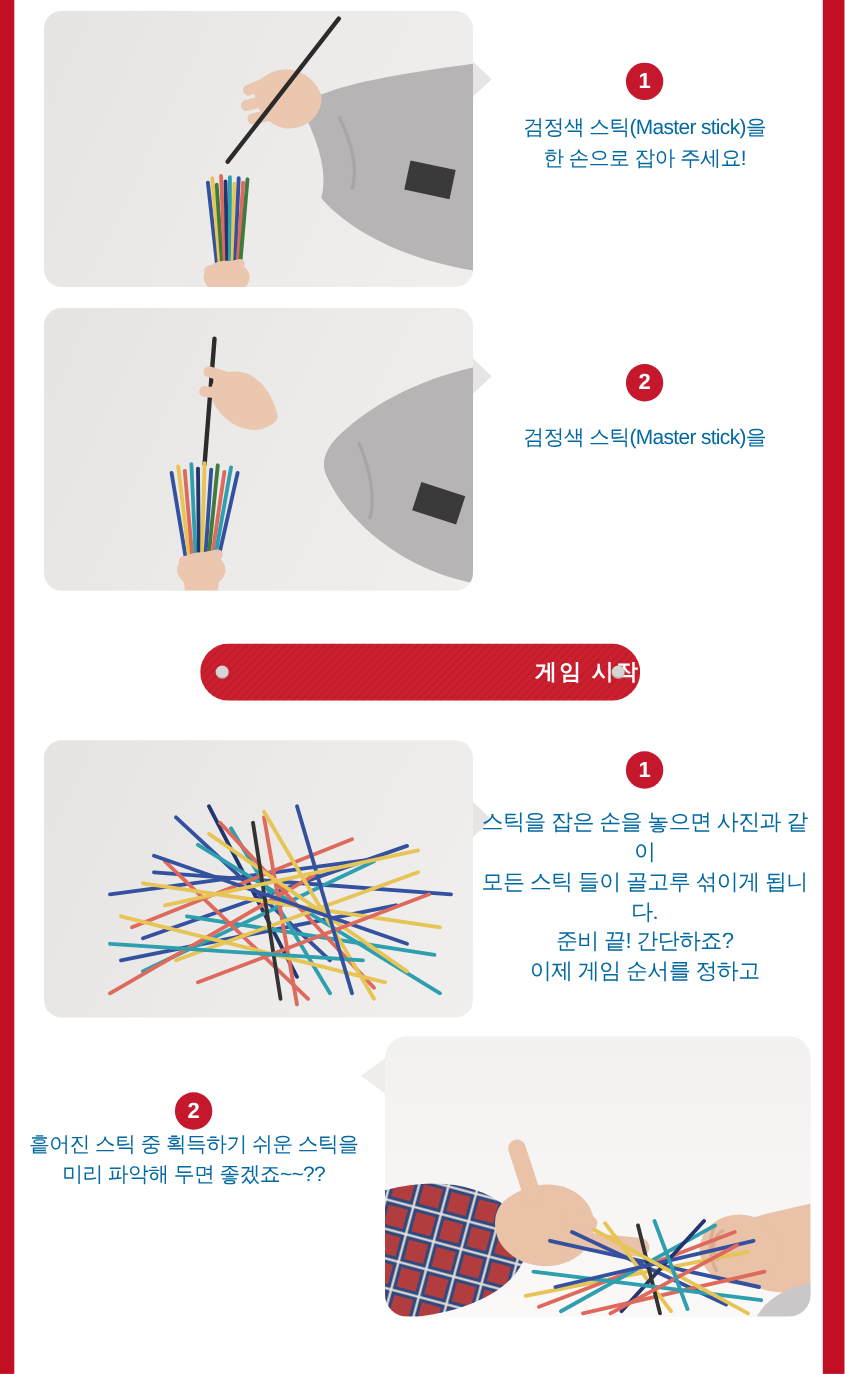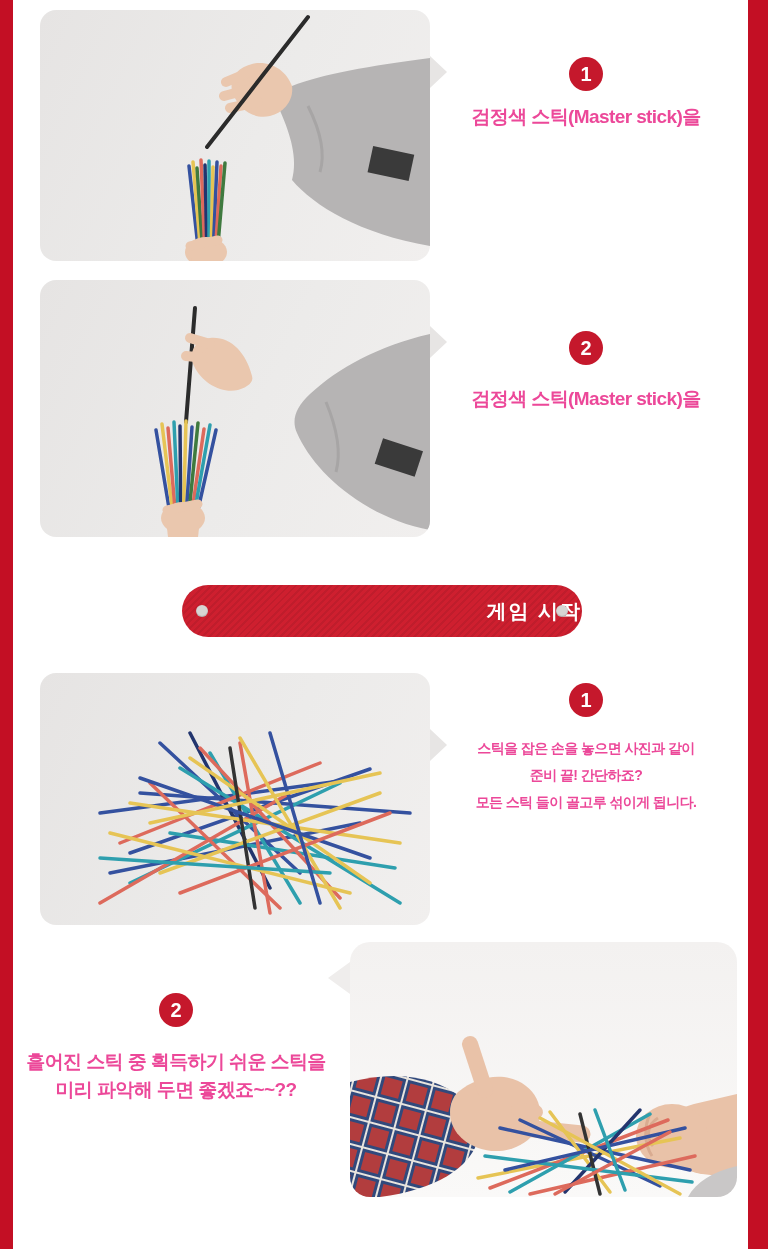--- a/index.html
+++ b/index.html
@@ -14,24 +14,24 @@
          background:linear-gradient(115deg,#e6e4e3 0%,#ecebea 55%,#f1efee 100%);}
   .photo svg{display:block;width:100%;height:100%;}
 
   .tail{position:absolute;width:0;height:0;}
   .tail.to-right{border-top:16px solid transparent;border-bottom:16px solid transparent;border-left:17px solid #e7e5e4;}
   .tail.to-left{border-top:16px solid transparent;border-bottom:16px solid transparent;border-right:22px solid #efedec;}
 
   .step{position:absolute;text-align:center;}
   .badge{width:34px;height:34px;margin:0 auto;border-radius:50%;background:#c5182c;
          color:#ffffff;font-weight:bold;font-size:20px;line-height:34px;text-align:center;}
-  .lines{color:#ec4899;font-weight:700;letter-spacing:-0.6px;}
+  .lines{color:#0369a1;font-weight:400;letter-spacing:-0.6px;}
   .lines.fs19{font-size:19px;line-height:28px;}
-  .lines.fs18{font-size:14px;line-height:27px;}
-  .g12{margin-top:12px;} .g18{margin-top:18px;} .g20{margin-top:20px;} .g21{margin-top:21px;}
+  .lines.fs18{font-size:20px;line-height:27px;}
+  .g12{margin-top:12px;} .g18{margin-top:18px;} .g20{margin-top:20px;} .g21{}
 
   .banner{position:absolute;left:182px;top:585px;width:400px;height:52px;border-radius:26px;
           background-color:#ce1f2f;
           background-image:repeating-linear-gradient(135deg,rgba(0,0,0,0.07) 0 2px,rgba(255,255,255,0) 2px 5px);}
   .banner-label{color:#ffffff;font-size:20px;font-weight:bold;text-align:right;line-height:52px;letter-spacing:2px;}
   .banner-dot{position:absolute;top:20px;width:12px;height:12px;border-radius:50%;background:#d7d5d3;
               box-shadow:inset 0 -1px 1px rgba(0,0,0,0.18);}
   .banner-dot.left{left:14px;} .banner-dot.right{right:14px;}
 </style>
 </head>
@@ -70,20 +70,21 @@
       <path d="M150,244 L182,244 L180,251 L152,251 Z" fill="#eac7ae"></path>
       <line x1="150" y1="236" x2="178" y2="230" stroke="#eac7ae" stroke-width="9" stroke-linecap="round"></line>
     </svg>
   </div>
   <div class="tail to-right" style="left:430px;top:56px;"></div>
 
   <div class="step" style="left:432px;top:57px;width:308px;">
     <div class="badge">1</div>
     <div class="lines fs19 g12">
       <div>검정색 스틱(Master stick)을</div>
+      <div>한 손으로 잡아 주세요!</div>
     </div>
   </div>
 
   <div class="photo" style="left:40px;top:280px;width:390px;height:257px;">
     <svg viewBox="0 0 390 257">
       <path d="M390,54 C338,66 298,88 270,114 C256,127 251,140 257,153 C268,178 292,206 330,228 C348,238 368,246 390,250 Z" fill="#b6b4b4"></path>
       <path d="M286,122 C296,146 302,170 296,192" stroke="#a7a5a5" fill="none" stroke-width="3"></path>
       <rect x="338" y="164" width="42" height="27" fill="#3a3a3a" transform="rotate(18 359 177)"></rect>
       <line x1="155" y1="28" x2="146" y2="142" stroke="#2b2b2b" stroke-width="4" stroke-linecap="round"></line>
       <path d="M212,96 C206,72 190,56 170,58 C155,60 148,72 154,86 C162,103 182,114 198,110 C208,107 214,102 212,96 Z" fill="#eac7ae"></path>
@@ -155,22 +156,23 @@
         <line x1="110" y1="150" x2="340" y2="100" stroke="#e6c455"></line>
       </g>
     </svg>
   </div>
   <div class="tail to-right" style="left:430px;top:729px;"></div>
 
   <div class="step" style="left:432px;top:683px;width:308px;">
     <div class="badge">1</div>
     <div class="lines fs18 g18">
       <div>스틱을 잡은 손을 놓으면 사진과 같이</div>
+      <div>모든 스틱 들이 골고루 섞이게 됩니다.</div>
       <div>준비 끝! 간단하죠?</div>
-      <div>모든 스틱 들이 골고루 섞이게 됩니다.</div>
+      <div>이제 게임 순서를 정하고</div>
     </div>
   </div>
 
   <div class="step" style="left:16px;top:993px;width:320px;">
     <div class="badge">2</div>
     <div class="lines fs19 g21">
       <div>흩어진 스틱 중 획득하기 쉬운 스틱을</div>
       <div>미리 파악해 두면 좋겠죠~~??</div>
     </div>
   </div>

